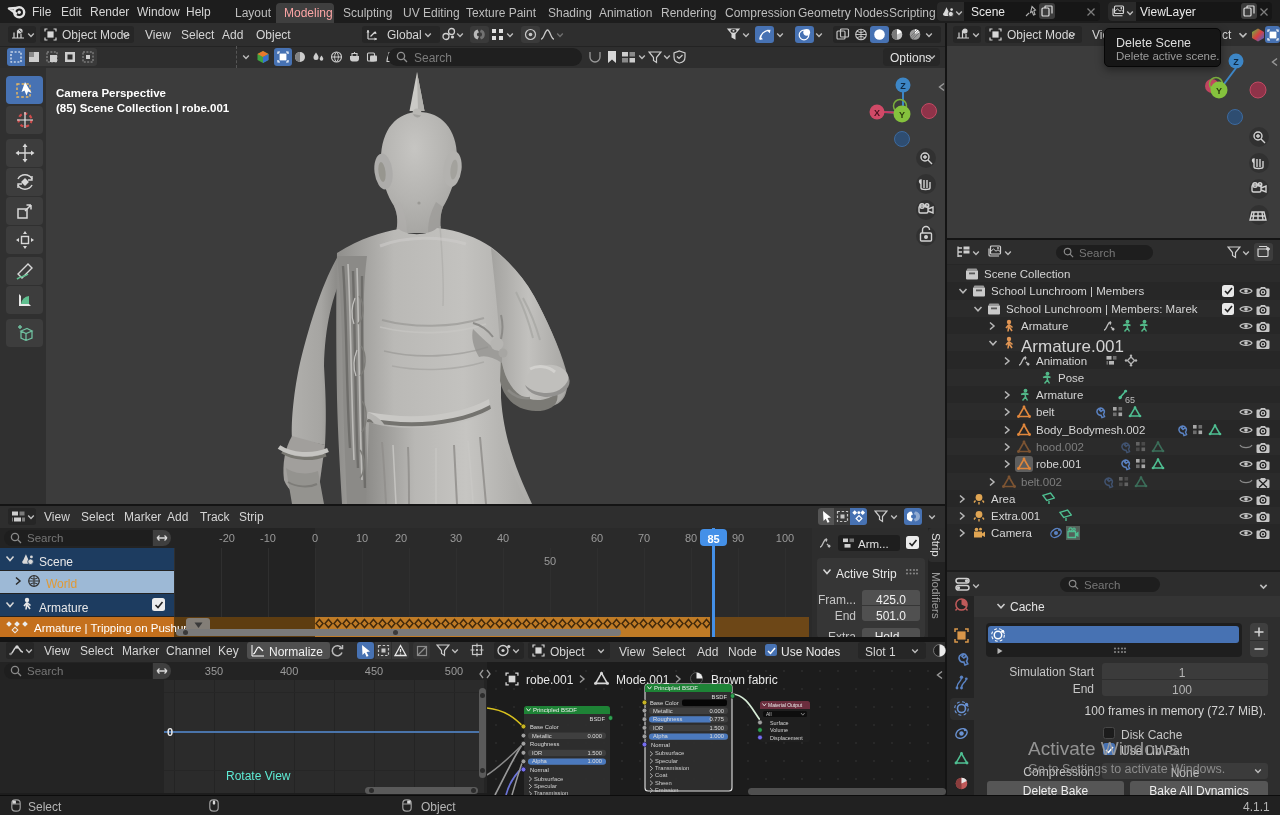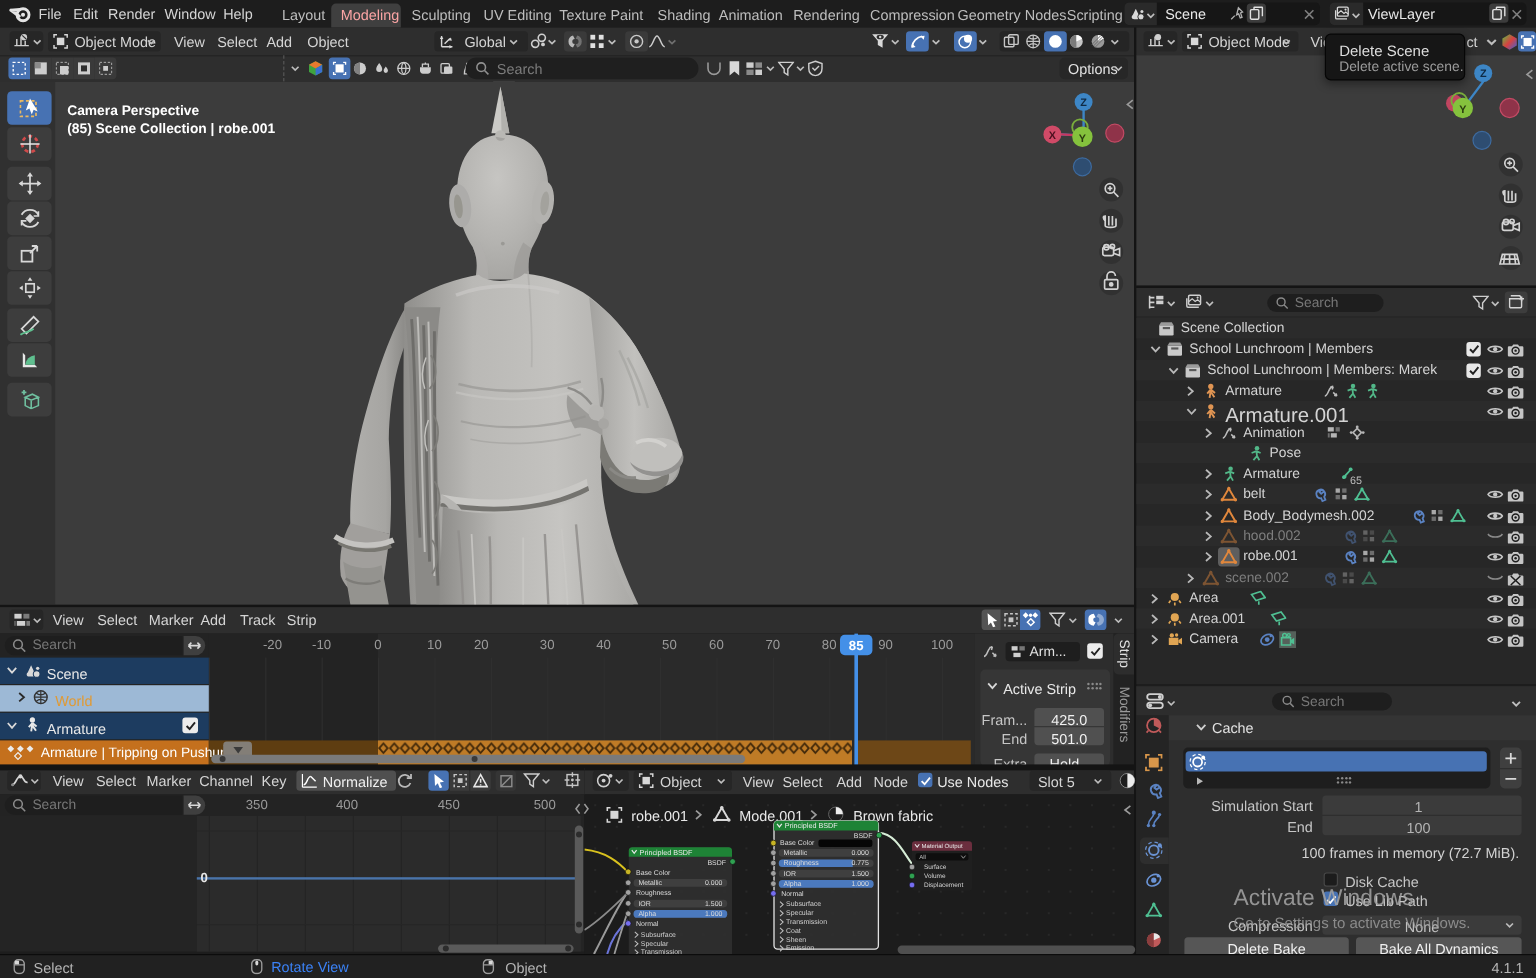--- a/index.html
+++ b/index.html
@@ -899,21 +899,21 @@
 <div class="a" style="left:947px;top:473px;width:333px;height:17px;background:#2b2b2b"></div>
 <svg style="left:988px;top:476.5px" width="8" height="10" viewBox="0 0 8 10">
     <path d="M2 1.5 L6 5 L2 8.5" fill="none" stroke="#b8b8b8" stroke-width="1.5"></path>
   </svg>
 <svg style="left:1002px;top:475px;opacity:0.45" width="14" height="14" viewBox="0 0 14 14">
     <path d="M7 2 L12.5 11.5 H1.5 Z" fill="none" stroke="#e0873c" stroke-width="1.6"></path>
     <circle cx="7" cy="2" r="1.4" fill="#e0873c"></circle>
     <circle cx="12.5" cy="11.5" r="1.4" fill="#e0873c"></circle>
     <circle cx="1.5" cy="11.5" r="1.4" fill="#e0873c"></circle>
   </svg>
-<div class="a txt" style="left:1021px;top:477px;color:#7e7e7e;font-size:11.5px">scene.002</div>
+<div class="a txt" style="left:1021px;top:477px;color:#7e7e7e;font-size:11.5px">belt.002</div>
 <svg style="left:1100px;top:475px;opacity:0.45" width="14" height="14" viewBox="0 0 14 14">
     <path d="M11.5 4.5 A3.6 3.6 0 1 0 9 10.2 L10 12.5 L12.5 11.5 L11.5 9 A3.6 3.6 0 0 0 11.5 4.5 M11.5 4.5 L9 6.5 L7.5 5 L9.5 2.8" fill="none" stroke="#5a82c2" stroke-width="1.5"></path>
   </svg>
 <svg style="left:1117px;top:475px;opacity:0.45" width="14" height="14" viewBox="0 0 14 14">
     <g fill="#a8a8a8">
       <rect x="2" y="2" width="3.6" height="3.6"></rect>
       <rect x="7.5" y="2" width="3.6" height="3.6" fill-opacity="0.55"></rect>
       <rect x="2" y="7.5" width="3.6" height="3.6" fill-opacity="0.55"></rect>
       <rect x="7.5" y="7.5" width="3.6" height="3.6"></rect>
     </g>
@@ -953,21 +953,21 @@
     <circle cx="7" cy="7.2" r="1" fill="#1d1d1d"></circle>
   </svg>
 <div class="a" style="left:947px;top:507px;width:333px;height:17px;background:#2b2b2b"></div>
 <svg style="left:958px;top:510.5px" width="8" height="10" viewBox="0 0 8 10">
     <path d="M2 1.5 L6 5 L2 8.5" fill="none" stroke="#b8b8b8" stroke-width="1.5"></path>
   </svg>
 <svg style="left:972px;top:509px;opacity:1" width="14" height="14" viewBox="0 0 14 14">
     <circle cx="7" cy="5.5" r="3.4" fill="#e0a553"></circle>
     <path d="M7 10 V12.5 M3.5 8.5 L2 10.5 M10.5 8.5 L12 10.5" stroke="#e0a553" stroke-width="1.4"></path>
   </svg>
-<div class="a txt" style="left:991px;top:511px;color:#d4d4d4;font-size:11.5px">Area.001</div>
+<div class="a txt" style="left:991px;top:511px;color:#d4d4d4;font-size:11.5px">Extra.001</div>
 <svg style="left:1058px;top:509px;opacity:1" width="14" height="14" viewBox="0 0 14 14">
     <path d="M3 2 H11 L13 8 H5 Z" fill="none" stroke="#4fbf92" stroke-width="1.4" transform="rotate(-18 7 6)"></path>
     <path d="M8 9 V12" stroke="#4fbf92" stroke-width="1.4"></path>
   </svg>
 <svg style="left:1239px;top:510px" width="14" height="12" viewBox="0 0 14 12">
     <path d="M1 6 C3 2.8 11 2.8 13 6 C11 9.2 3 9.2 1 6 Z" fill="none" stroke="#c5c5c5" stroke-width="1.3"></path>
     <circle cx="7" cy="6" r="1.8" fill="#c5c5c5"></circle>
   </svg>
 <svg style="left:1256px;top:509.5px" width="14" height="13" viewBox="0 0 14 13">
     <path d="M1.5 3.5 H4 L5 2 H9 L10 3.5 H12.5 A1 1 0 0 1 13.5 4.5 V11 A1 1 0 0 1 12.5 12 H1.5 A1 1 0 0 1 0.5 11 V4.5 A1 1 0 0 1 1.5 3.5 Z" fill="#c5c5c5"></path>
@@ -1224,21 +1224,21 @@
     <path d="M2 5 H12 M2 5 L4.5 2.5 M2 5 L4.5 7.5 M12 5 L9.5 2.5 M12 5 L9.5 7.5" stroke="#d8d8d8" stroke-width="1.3" fill="none"></path>
   </svg>
 
 <div class="a t11" style="left:207px;top:533px;width:28px;text-align:right">-20</div>
 <div class="a t11" style="left:254px;top:533px;width:28px;text-align:center">-10</div>
 <div class="a t11" style="left:301px;top:533px;width:28px;text-align:center">0</div>
 <div class="a t11" style="left:348px;top:533px;width:28px;text-align:center">10</div>
 <div class="a t11" style="left:395px;top:533px;width:28px;">20</div>
 <div class="a t11" style="left:442px;top:533px;width:28px;text-align:center">30</div>
 <div class="a t11" style="left:489px;top:533px;width:28px;text-align:center">40</div>
-<div class="a t11" style="left:536px;top:533px;width:28px;text-align:right">50</div>
+<div class="a t11" style="left:536px;top:556px;width:28px;text-align:center">50</div>
 <div class="a t11" style="left:583px;top:533px;width:28px;text-align:center">60</div>
 <div class="a t11" style="left:630px;top:533px;width:28px;text-align:center">70</div>
 <div class="a t11" style="left:677px;top:533px;width:28px;text-align:center">80</div>
 <div class="a t11" style="left:724px;top:533px;width:28px;text-align:center">90</div>
 <div class="a t11" style="left:771px;top:533px;width:28px;text-align:center">100</div>
 
 <div class="a" style="left:0;top:548px;width:174px;height:22px;background:#1d3c60"></div>
 <svg style="left:5px;top:555px" width="10" height="8" viewBox="0 0 10 8">
     <path d="M1.5 1.5 L5 5.5 L8.5 1.5" fill="none" stroke="#d8d8d8" stroke-width="1.5"></path>
   </svg>
@@ -1471,21 +1471,21 @@
 <div class="a txt" style="left:619px;top:646px">View</div>
 <div class="a txt" style="left:652px;top:646px">Select</div>
 <div class="a txt" style="left:697px;top:646px">Add</div>
 <div class="a txt" style="left:728px;top:646px">Node</div>
 <div class="a" style="left:765px;top:644px;width:12px;height:12px;background:#4772b3;border-radius:2.5px"></div>
 <svg style="left:767px;top:647px" width="9" height="8" viewBox="0 0 9 8">
     <path d="M1 4 L3.5 6.5 L8 1" fill="none" stroke="#fff" stroke-width="1.5"></path>
   </svg>
 <div class="a txt" style="left:781px;top:646px;color:#e8e8e8">Use Nodes</div>
 <div class="a" style="left:858px;top:642px;width:68px;height:17px;background:#262626;border-radius:3px"></div>
-<div class="a txt" style="left:865px;top:646px">Slot 5</div>
+<div class="a txt" style="left:865px;top:646px">Slot 1</div>
 <svg class="ch" style="left:911px;top:647px" viewBox="0 0 8 8">
     <path d="M1.2 2.6 L4 5.4 L6.8 2.6"></path>
   </svg>
 <svg style="left:932px;top:643px" width="15" height="15" viewBox="0 0 15 15">
     <circle cx="7.5" cy="7.5" r="6" fill="#1d1d1d" stroke="#888" stroke-width="0.8"></circle>
     <path d="M7.5 1.5 A6 6 0 0 1 7.5 13.5 Z" fill="#ececec"></path>
   </svg>
 
 <svg style="left:505px;top:672px" width="14" height="14" viewBox="0 0 13 13">
     <rect x="3.4" y="3.4" width="6.2" height="6.2" fill="#d8d8d8"></rect>
@@ -1522,21 +1522,21 @@
 <svg style="left:11px;top:799px" width="10" height="13" viewBox="0 0 10 13">
     <rect x="0.8" y="0.8" width="8.4" height="11.4" rx="3.4" fill="none" stroke="#9d9d9d" stroke-width="1.2"></rect>
     <path d="M1 5 H9" stroke="#9d9d9d" stroke-width="1"></path>
     <rect x="1.5" y="1.6" width="3.4" height="3" fill="#d8d8d8"></rect>
   </svg>
 <div class="a txt" style="left:28px;top:801px;color:#b5b5b5">Select</div>
 <svg style="left:209px;top:799px" width="10" height="13" viewBox="0 0 10 13">
     <rect x="0.8" y="0.8" width="8.4" height="11.4" rx="3.4" fill="none" stroke="#9d9d9d" stroke-width="1.2"></rect>
     <rect x="3.8" y="1.6" width="2.4" height="4" rx="1.2" fill="#d8d8d8"></rect>
   </svg>
-<div class="a txt" style="left:226px;top:800px;color:#3b82f6">Rotate View</div>
+<div class="a txt" style="left:226px;top:770px;color:#5eead4">Rotate View</div>
 <svg style="left:402px;top:799px" width="10" height="13" viewBox="0 0 10 13">
     <rect x="0.8" y="0.8" width="8.4" height="11.4" rx="3.4" fill="none" stroke="#9d9d9d" stroke-width="1.2"></rect>
     <path d="M1 5 H9" stroke="#9d9d9d" stroke-width="1"></path>
     <rect x="5.2" y="1.6" width="3.4" height="3" fill="#d8d8d8"></rect>
   </svg>
 <div class="a txt" style="left:421px;top:801px;color:#b5b5b5">Object</div>
 <div class="a txt" style="left:1243px;top:801px;color:#b5b5b5">4.1.1</div>
 
 <div class="a" style="left:1104px;top:28px;width:117px;height:39px;background:#161616;border:1px solid #060606;border-radius:5px;box-shadow:0 3px 8px rgba(0,0,0,0.4)"></div>
 <div class="a" style="left:1116px;top:36px;color:#dedede;font-size:12.5px">Delete Scene</div>

